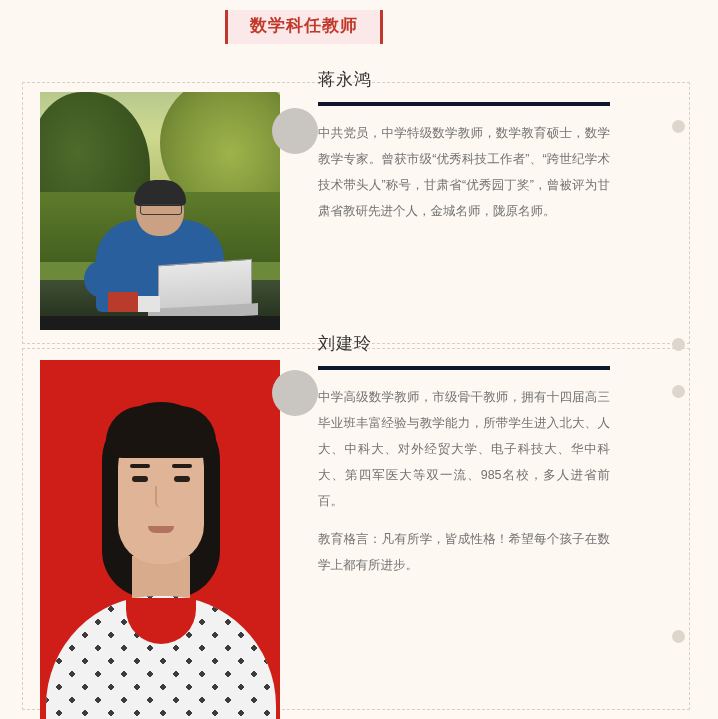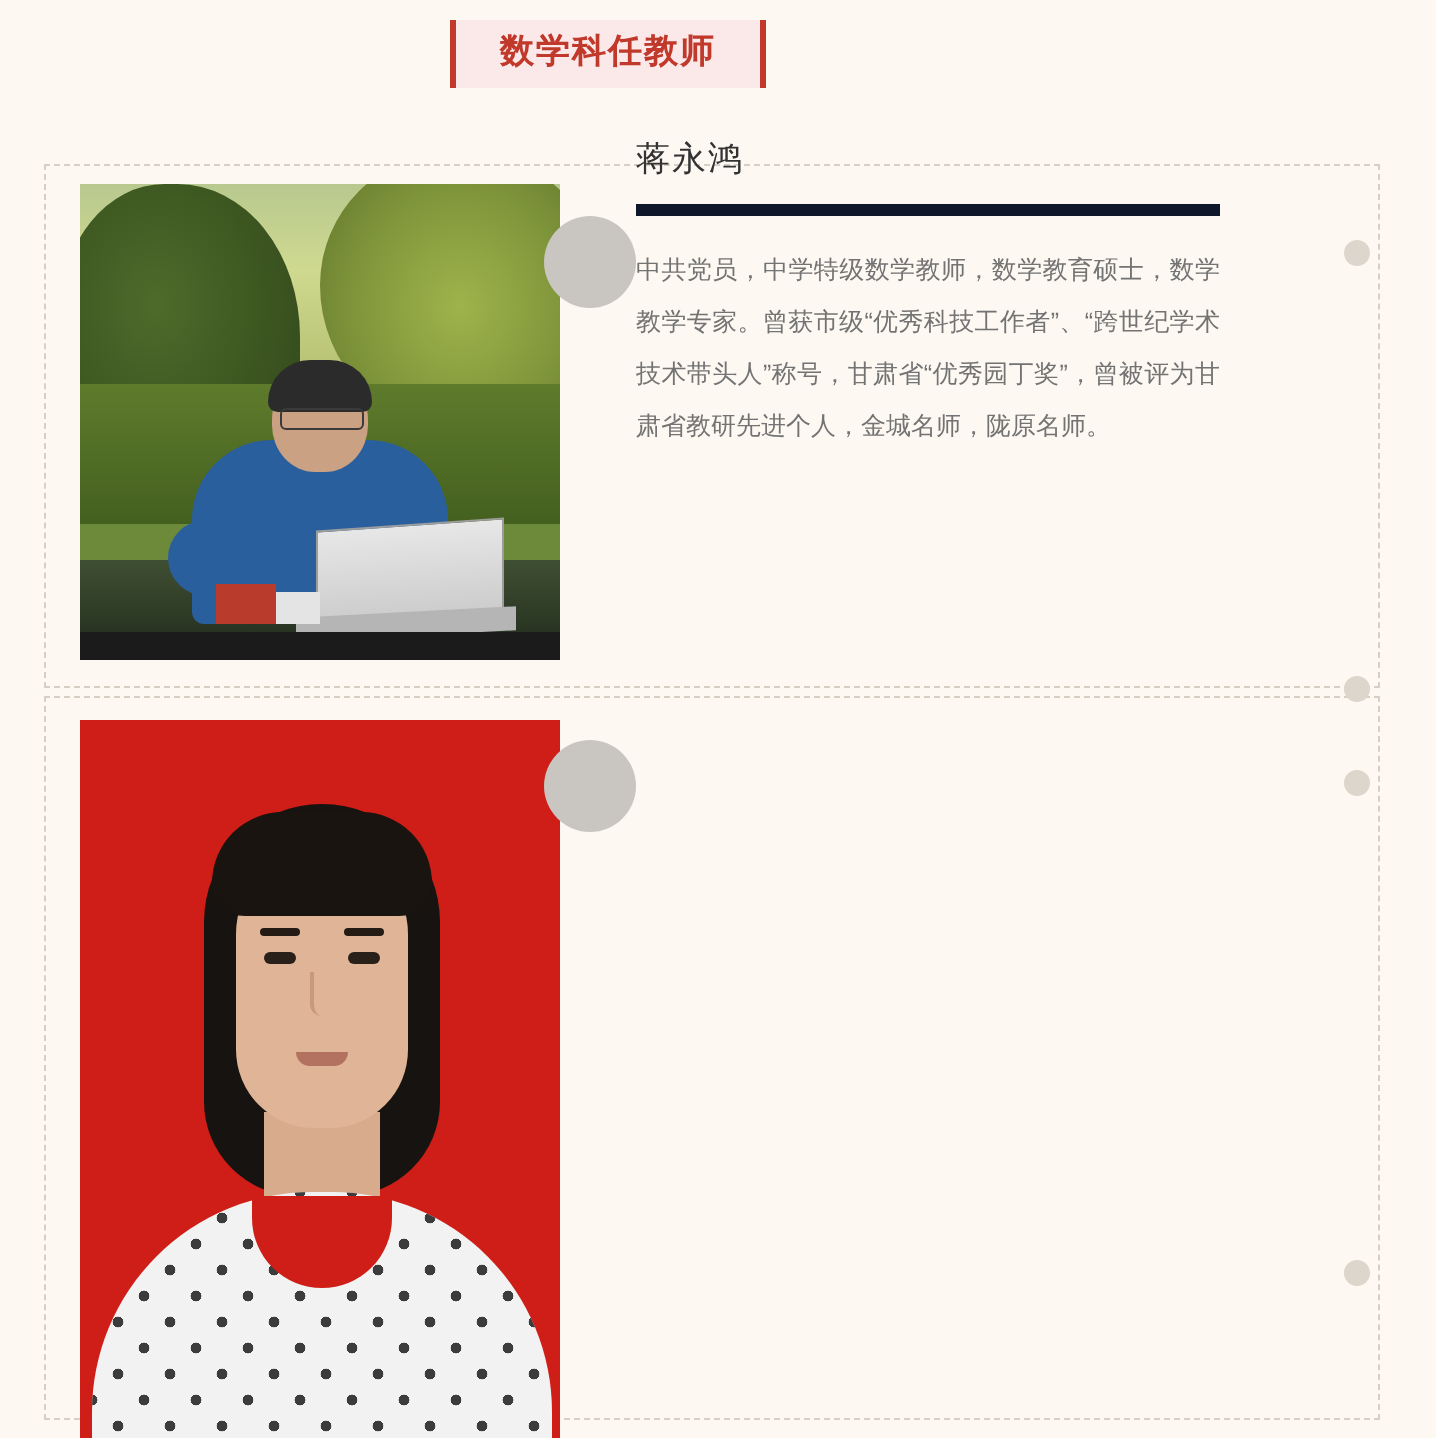--- a/index.html
+++ b/index.html
@@ -100,21 +100,21 @@
     width: 292px;
   }
   .info-1 { top: 68px; }
   .info-2 { top: 332px; }
 
   .name {
     font-size: 17px;
     color: #333333;
     font-weight: normal;
     padding-bottom: 11px;
-    border-bottom: 6px solid #0f172a;
+    border-bottom: 4px solid #0f172a;
     letter-spacing: 1px;
   }
   .bio {
     margin-top: 14px;
     font-size: 12.5px;
     line-height: 26px;
     color: #737373;
     text-align: justify;
   }
   .bio + .bio { margin-top: 12px; }
@@ -302,14 +302,19 @@
         <div class="brow brow-l"></div>
         <div class="brow brow-r"></div>
         <div class="eye eye-l"></div>
         <div class="eye eye-r"></div>
         <div class="nose"></div>
         <div class="mouth"></div>
       </div>
     </div>
   </div>
   <div class="circle-avatar circle-2"></div>
+  <div class="info info-2">
+    <div class="name">刘建玲</div>
+    <div class="bio">中学高级数学教师，市级骨干教师，拥有十四届高三毕业班丰富经验与教学能力，所带学生进入北大、人大、中科大、对外经贸大学、电子科技大、华中科大、第四军医大等双一流、985名校，多人进省前百。</div>
+    <div class="bio">教育格言：凡有所学，皆成性格！希望每个孩子在数学上都有所进步。</div>
+  </div>
 
 </div>
 
 </body></html>

